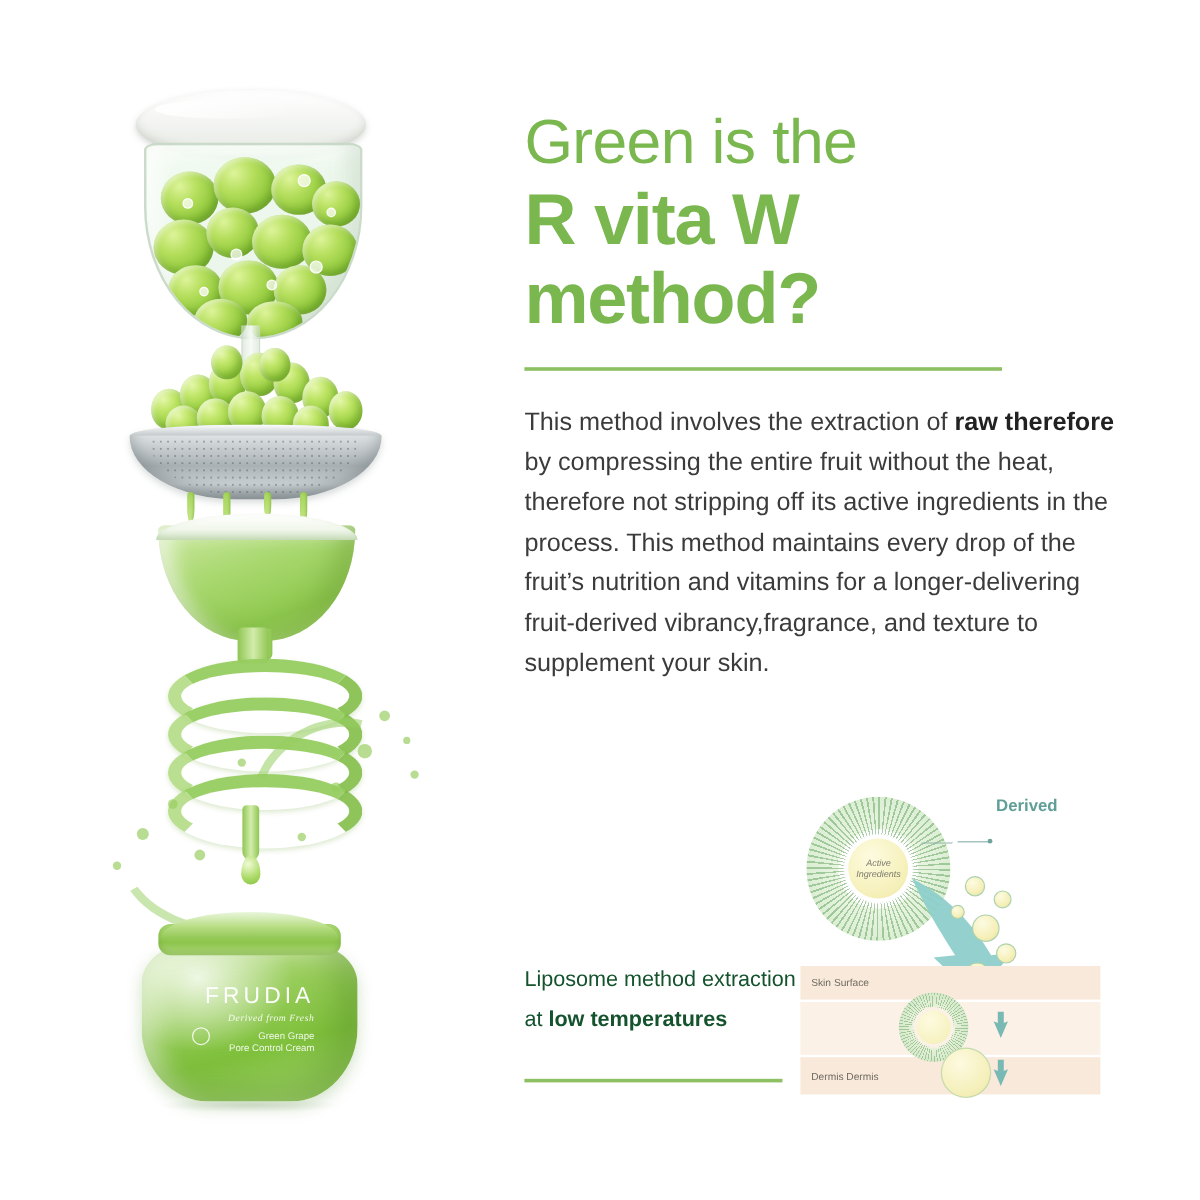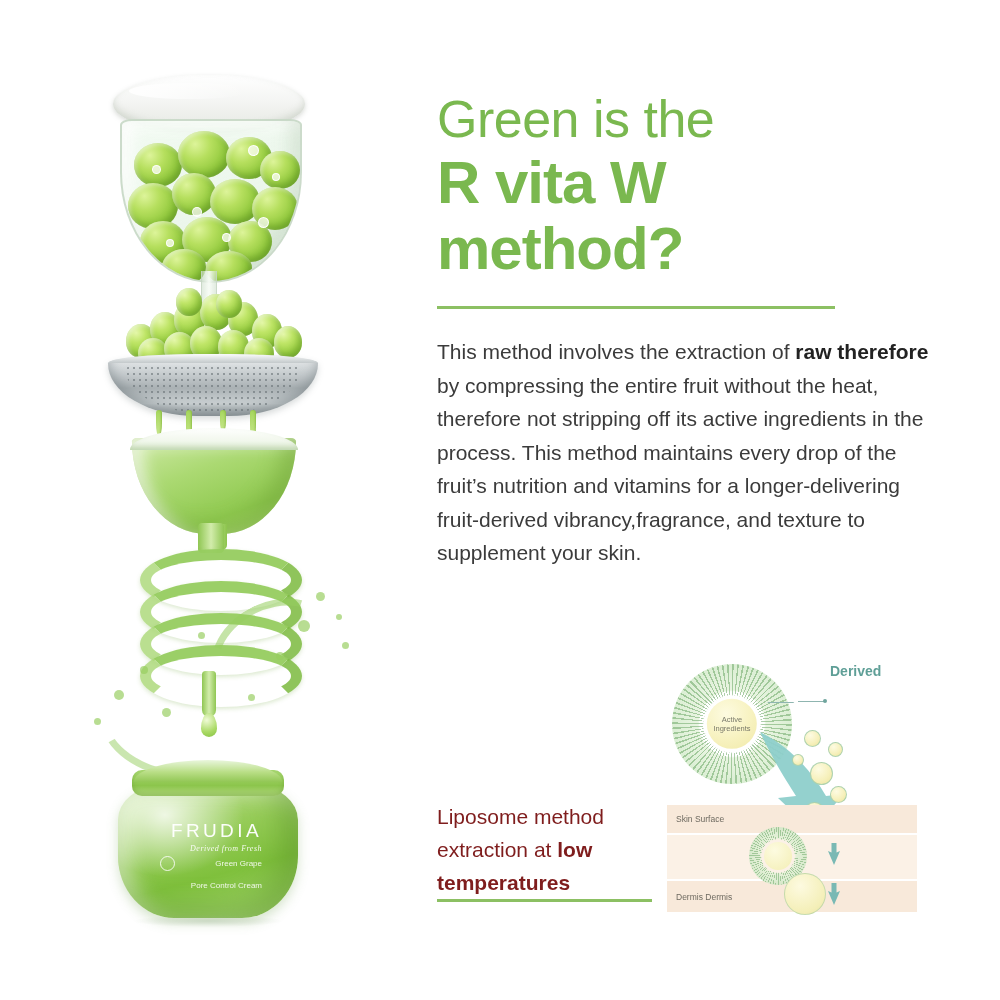--- a/index.html
+++ b/index.html
@@ -145,29 +145,29 @@
     letter-spacing:-1px;margin:0;
   }
   .rule-top{margin-top:24px;width:398px;height:3px;background:#8cc063;}
   .body-copy{
     margin-top:26px;width:500px;font-size:21px;line-height:33.5px;color:#3b3b3b;
   }
   .body-copy b{font-weight:bold;color:#222;}
 
   .liposome-head{
     position:absolute;left:0;top:800px;width:230px;
-    font-size:21px;line-height:33px;color:#7f1d1d;font-weight:400;
+    font-size:18px;line-height:33px;color:#14532d;font-weight:400;
   }
   .liposome-head b{font-weight:bold;}
   .rule-bottom{position:absolute;left:0;top:899px;width:215px;height:3px;background:#8cc063;}
 
   
   #diagram{position:absolute;left:215px;top:650px;width:300px;height:275px;}
 
-  .lipo-big{position:absolute;left:20px;top:14px;width:120px;height:120px;}
+  .lipo-big{position:absolute;left:20px;top:14px;width:120px;height:120px;font-style:italic;}
   .lipo-outer{position:absolute;inset:0;border-radius:50%;
     background:radial-gradient(circle, rgba(255,255,255,0) 38%, rgba(232,244,224,.95) 40%, rgba(214,236,206,.9) 72%, rgba(240,248,234,.55) 88%, rgba(255,255,255,0) 100%);}
   .lipo-spokes{position:absolute;inset:0;border-radius:50%;
     background:repeating-conic-gradient(from 0deg, rgba(122,176,116,.62) 0deg 1.6deg, rgba(255,255,255,0) 1.6deg 5deg);
     -webkit-mask-image:radial-gradient(circle, transparent 33%, #000 35%, #000 88%, transparent 92%);
     mask-image:radial-gradient(circle, transparent 33%, #000 35%, #000 88%, transparent 92%);}
   .lipo-beads{position:absolute;inset:2px;border-radius:50%;
     background:repeating-conic-gradient(from 0deg, rgba(110,170,110,.85) 0deg 1.4deg, rgba(255,255,255,0) 1.4deg 5deg);
     -webkit-mask-image:radial-gradient(circle, transparent 86%, #000 88%, #000 96%, transparent 99%);
     mask-image:radial-gradient(circle, transparent 86%, #000 88%, #000 96%, transparent 99%);}
@@ -303,21 +303,21 @@
     </div>
 
     <div class="jar">
       <div class="body"></div>
       <div class="neck"></div>
       <div class="lidtop"></div>
       <div class="label">
         <div class="brand">FRUDIA</div>
         <div class="tagline">Derived from Fresh</div>
         <div class="prod">Green Grape</div>
-        <div class="prod" style="margin-top:12px">Pore Control Cream</div>
+        <div class="prod" style="margin-top:0">Pore Control Cream</div>
       </div>
       <div class="seal"></div>
       <div class="shadow"></div>
     </div>
 
   </div>
 
   <div id="content">
 
     <h1 class="head-light">Green is the</h1>

